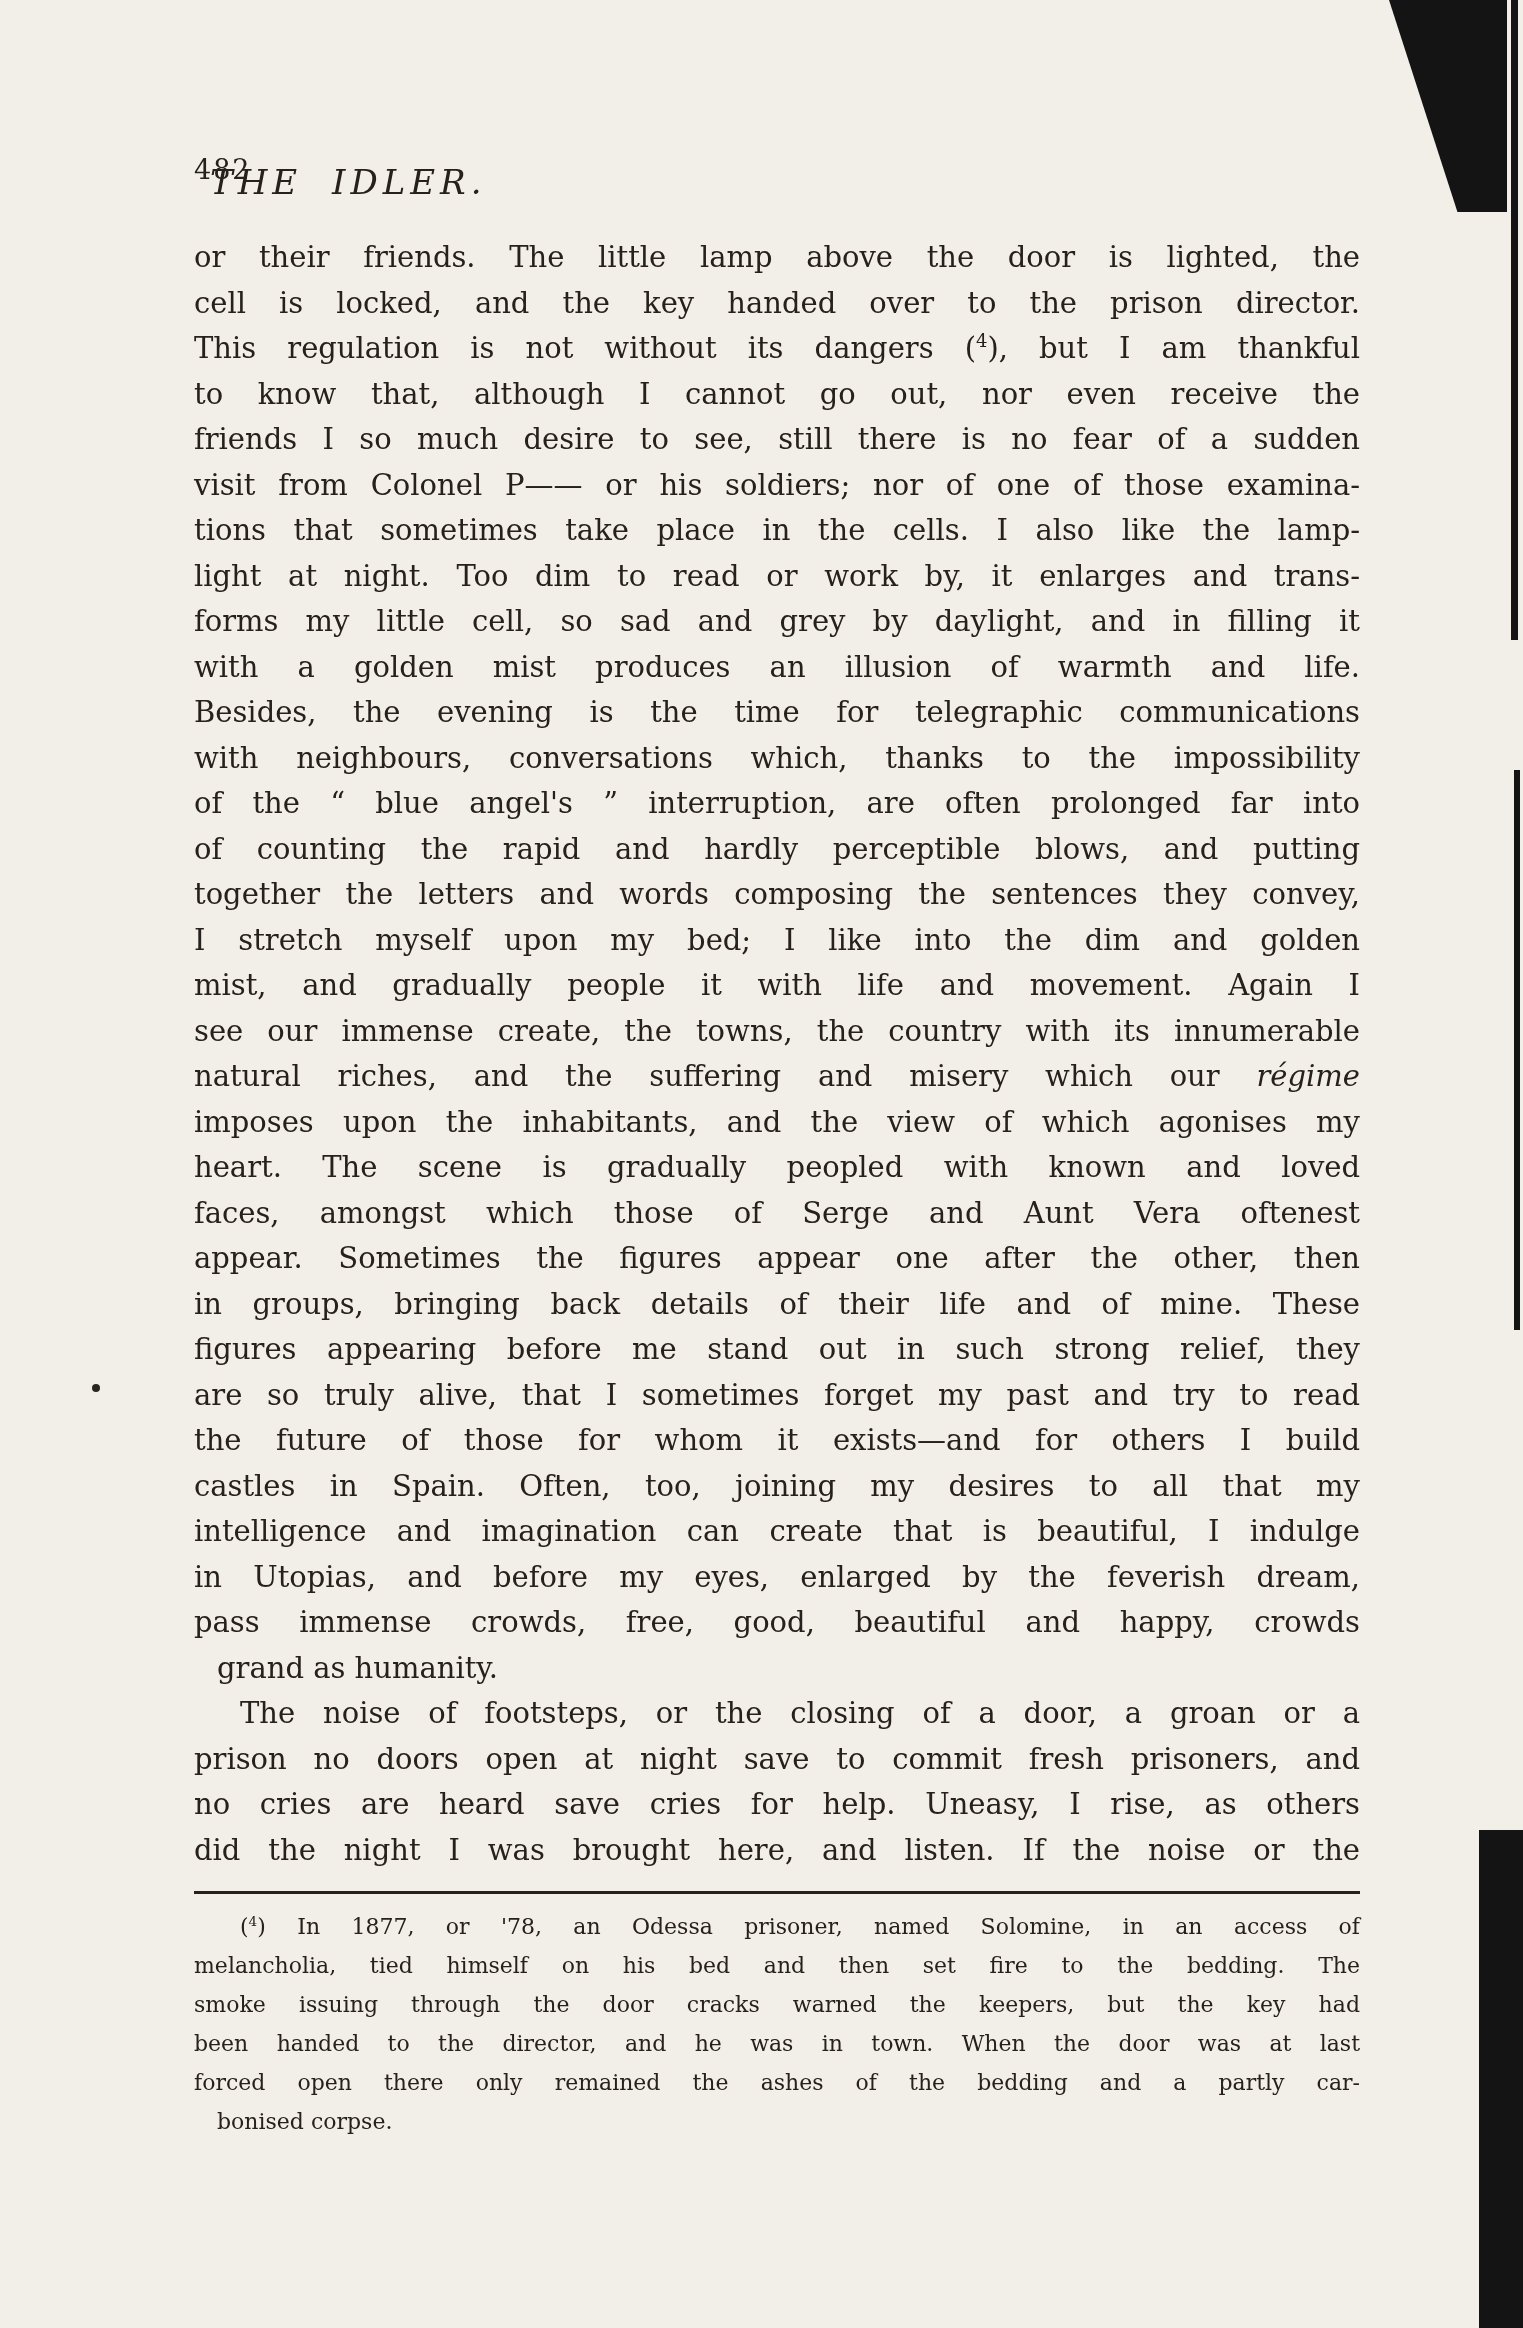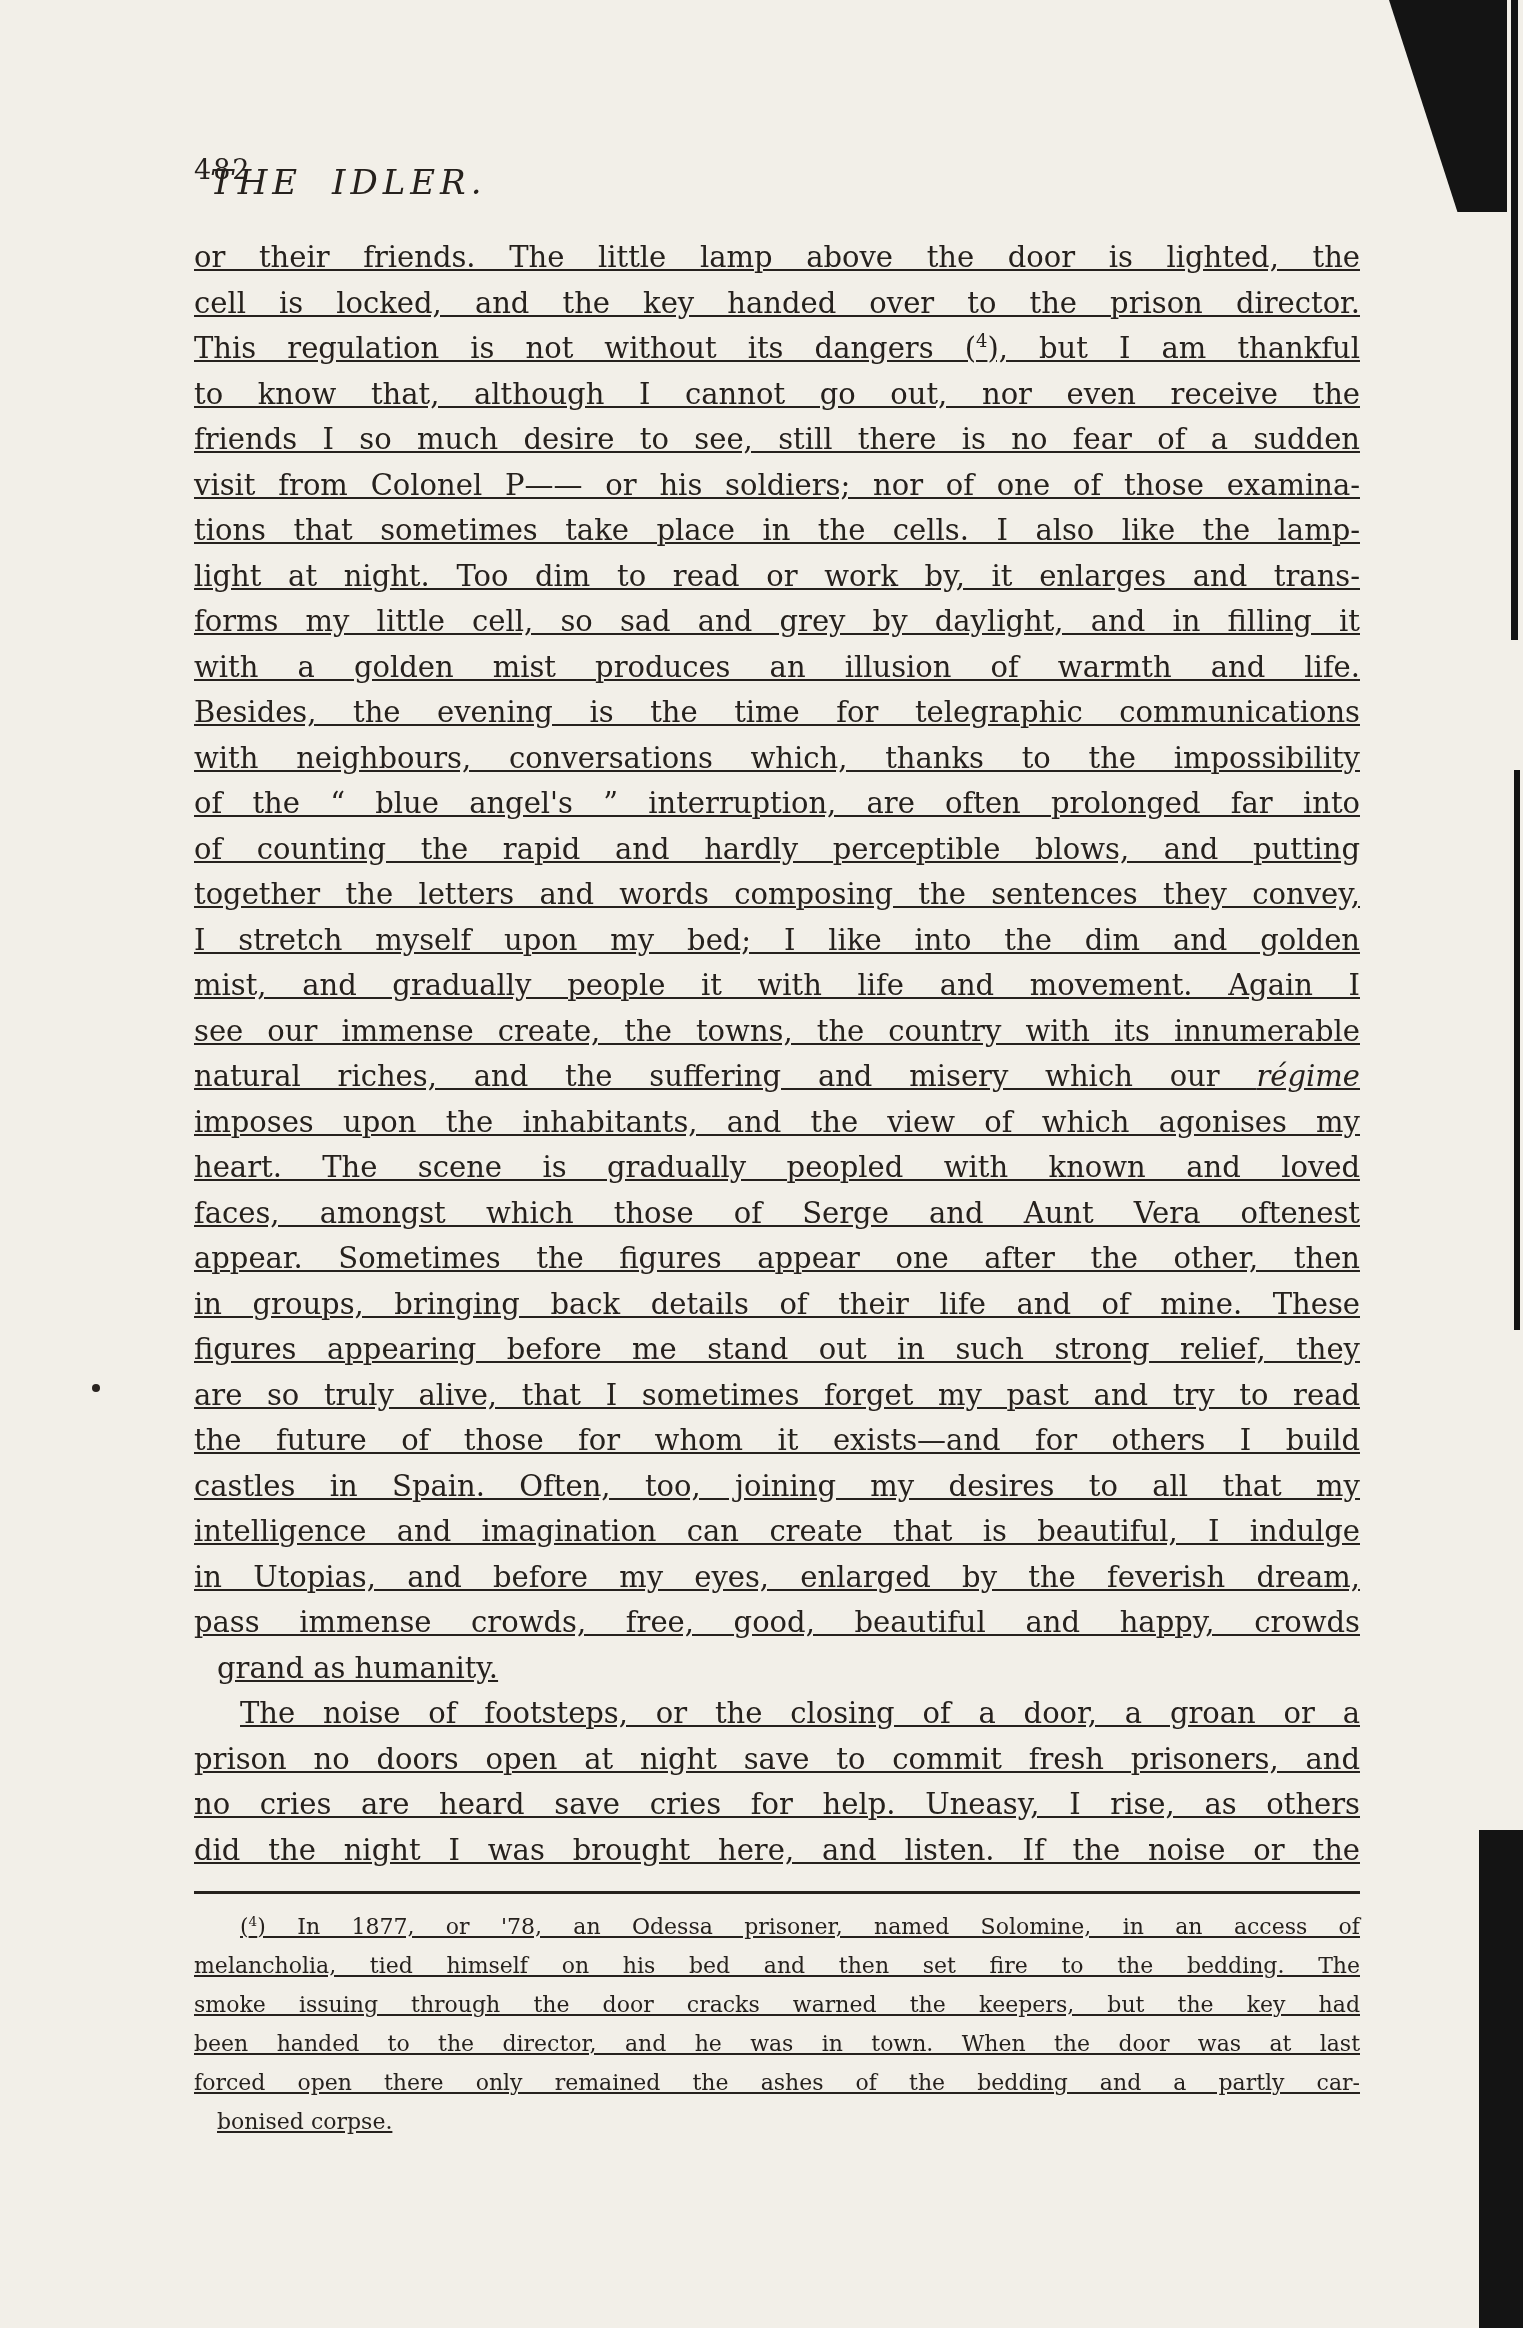--- a/index.html
+++ b/index.html
@@ -15,21 +15,21 @@
     overflow:hidden;
   }
   .content { position:absolute; left:194px; top:150px; width:1166px; }
   .header { position:relative; height:58px; margin-bottom:27px; }
   .page-number { position:absolute; left:0; top:4px; font-size:27px; letter-spacing:2px; }
   .journal-title {
     position:absolute; left:16px; width:100%; text-align:left;
     font-style:italic; font-size:34px; letter-spacing:5px; word-spacing:14px;margin-top:12px;
   }
   .body-text { font-size:29px; line-height:45.5px; }
-  .line { text-align:justify; text-align-last:justify;text-decoration:underline; }
+  .line { text-align:justify; text-align-last:justify; }
   .line.last { text-align-last:left;margin-left:23px; }
   .line.indent { text-indent:46px; }
   sup { font-size:0.62em; vertical-align:super; line-height:0; }
   .footnote-rule { margin-top:18px; border-top:3px solid var(--ink,#26211d); width:100%; }
   .footnote { margin-top:13px; font-size:22px; line-height:39px; }
   .footnote .line { text-align:justify; text-align-last:justify; }
   .footnote .line.last { text-align-last:left; }
 
   
   .artifact { position:absolute; background:#141414; }

